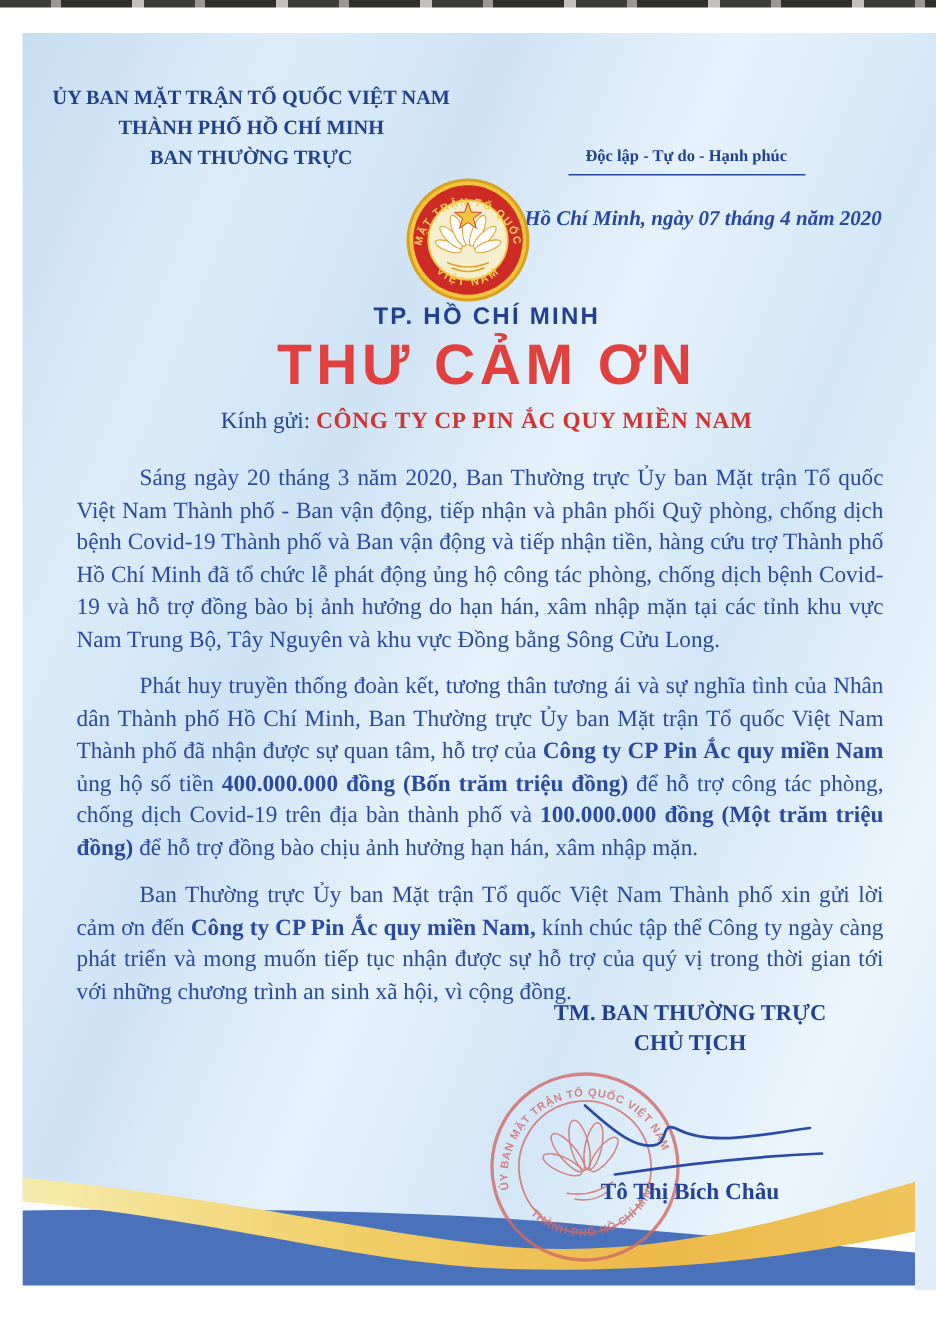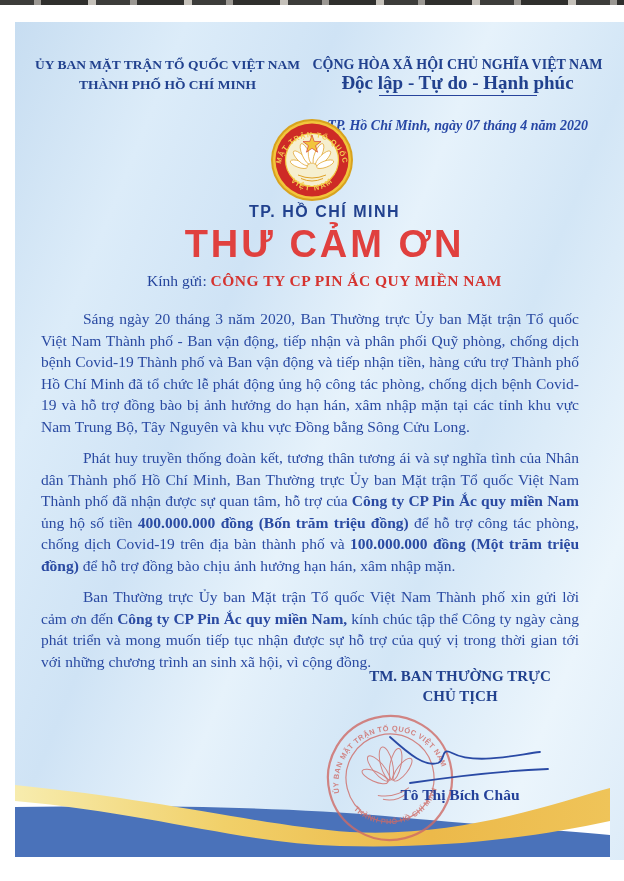--- a/index.html
+++ b/index.html
@@ -7,34 +7,34 @@
        font-family:"Liberation Serif", serif;}
   .scan-strip{position:absolute;top:0;left:0;width:624px;height:5px;
     background:repeating-linear-gradient(90deg,#3c3c3a 0 34px,#9a9792 34px 41px,#2f2f2d 41px 88px,#c4c0b9 88px 96px);}
   .page{position:absolute;left:15px;top:22px;width:595px;height:838px;
     background:linear-gradient(112deg,#c7ddf1 0%,#dcecf9 18%,#cfe3f5 34%,#e6f2fb 50%,#d3e6f6 66%,#ebf5fc 85%,#dcebf8 100%);padding-left:24px;}
   .hdr{position:absolute;top:33px;left:0;width:100%;}
   .org-block{position:absolute;left:20px;top:0;width:265px;text-align:center;
     color:#21418e;font-weight:bold;font-size:13.5px;line-height:20px;}
   .nat-block{position:absolute;left:295px;top:0;width:295px;text-align:center;color:#21418e;}
   .nat-1{font-weight:bold;font-size:14px;line-height:19px;}
-  .nat-2{font-weight:bold;font-size:19px;line-height:18px;}
+  .nat-2{font-weight:bold;font-size:11px;line-height:18px;margin-top:40px;}
   .nat-underline{width:158px;height:0;border-bottom:1.5px solid #27449c;margin:3px auto 0;}
   .dateline{font-style:italic;font-weight:bold;font-size:14px;color:#2747a5;margin-top:22px;}
   .emblem{position:absolute;left:255px;top:96px;}
   .city{position:absolute;top:181px;left:0;width:100%;text-align:center;
     font-family:"Liberation Sans",sans-serif;font-weight:bold;font-size:16px;
     letter-spacing:1.5px;color:#21418e;}
   .title{position:absolute;top:201px;left:0;width:100%;text-align:center;
     font-family:"Liberation Sans",sans-serif;font-weight:bold;font-size:38px;
     letter-spacing:3px;color:#e0403e;}
   .salutation{position:absolute;top:250px;left:0;width:100%;text-align:center;font-size:15.5px;}
   .sal-label{color:#24449c;}
   .sal-recipient{color:#d5332f;font-weight:bold;letter-spacing:0.5px;}
-  .bodytext{position:absolute;top:286px;left:26px;width:538px;color:#2a4aa2;
+  .bodytext{position:absolute;top:286px;left:36px;width:538px;color:#2a4aa2;
     font-size:15.5px;line-height:21.5px;text-align:justify;}
   .bodytext p{margin:0 0 10px 0;text-indent:42px;}
   .b{font-weight:bold;}
   .sig-block{position:absolute;top:644px;left:295px;width:300px;text-align:center;
     color:#21418e;font-weight:bold;font-size:15px;line-height:20px;}
   .sig-name{position:absolute;top:764px;left:295px;width:300px;text-align:center;
     color:#24419a;font-weight:bold;font-size:15.5px;}
   .waves{position:absolute;left:0;top:723px;width:595px;height:115px;}
   .stamp{position:absolute;left:305px;top:686px;width:140px;height:140px;opacity:0.8;}
   .signature-strokes{position:absolute;left:365px;top:703px;width:175px;height:85px;}
@@ -43,23 +43,23 @@
 <body>
 
 <div class="scan-strip"></div>
 
 <div class="page">
 
   <div class="hdr">
     <div class="org-block">
       <div>ỦY BAN MẶT TRẬN TỔ QUỐC VIỆT NAM</div>
       <div>THÀNH PHỐ HỒ CHÍ MINH</div>
+      <div>BAN THƯỜNG TRỰC</div>
     </div>
     <div class="nat-block">
-      <div class="nat-1">CỘNG HÒA XÃ HỘI CHỦ NGHĨA VIỆT NAM</div>
       <div class="nat-2">Độc lập - Tự do - Hạnh phúc</div>
       <div class="nat-underline"></div>
       <div class="dateline">TP. Hồ Chí Minh, ngày 07 tháng 4 năm 2020</div>
     </div>
   </div>
 
   <svg class="emblem" width="84" height="84" viewBox="-42 -42 84 84">
     <circle cx="0" cy="0" r="41" fill="#d8a21e"></circle>
     <circle cx="0" cy="0" r="39" fill="#f2c53c"></circle>
     <circle cx="0" cy="0" r="36.5" fill="#ce2a26"></circle>

